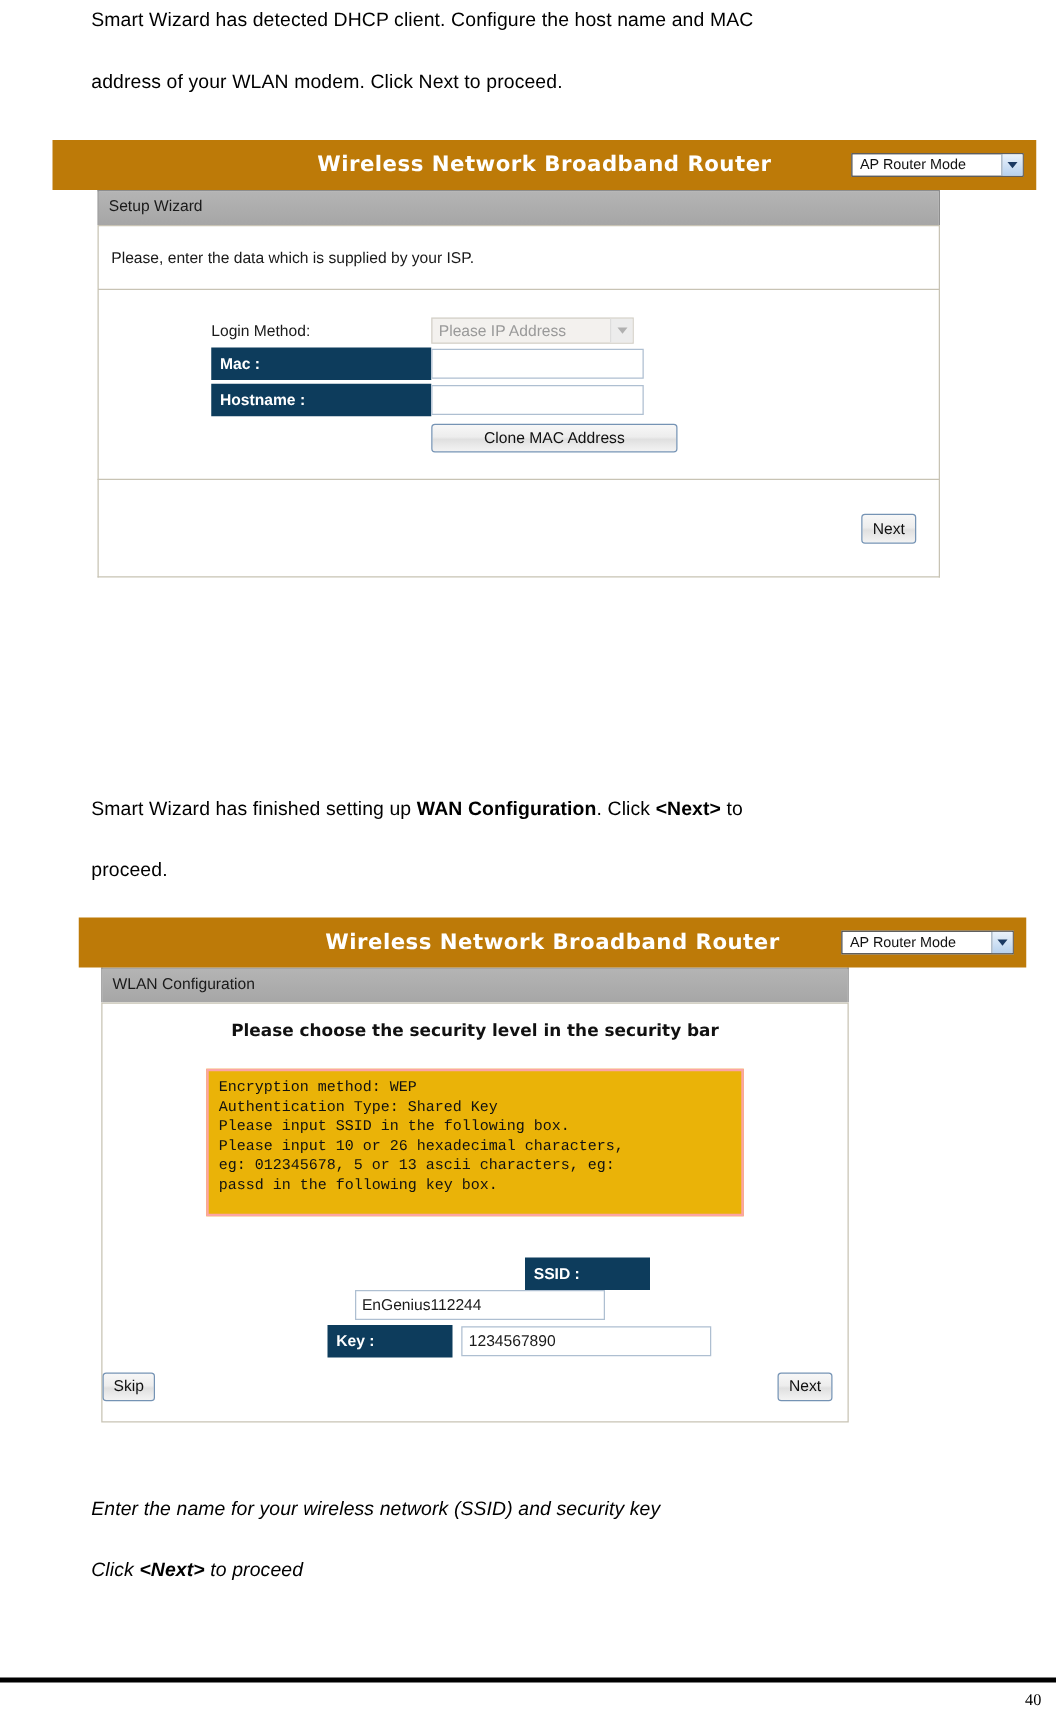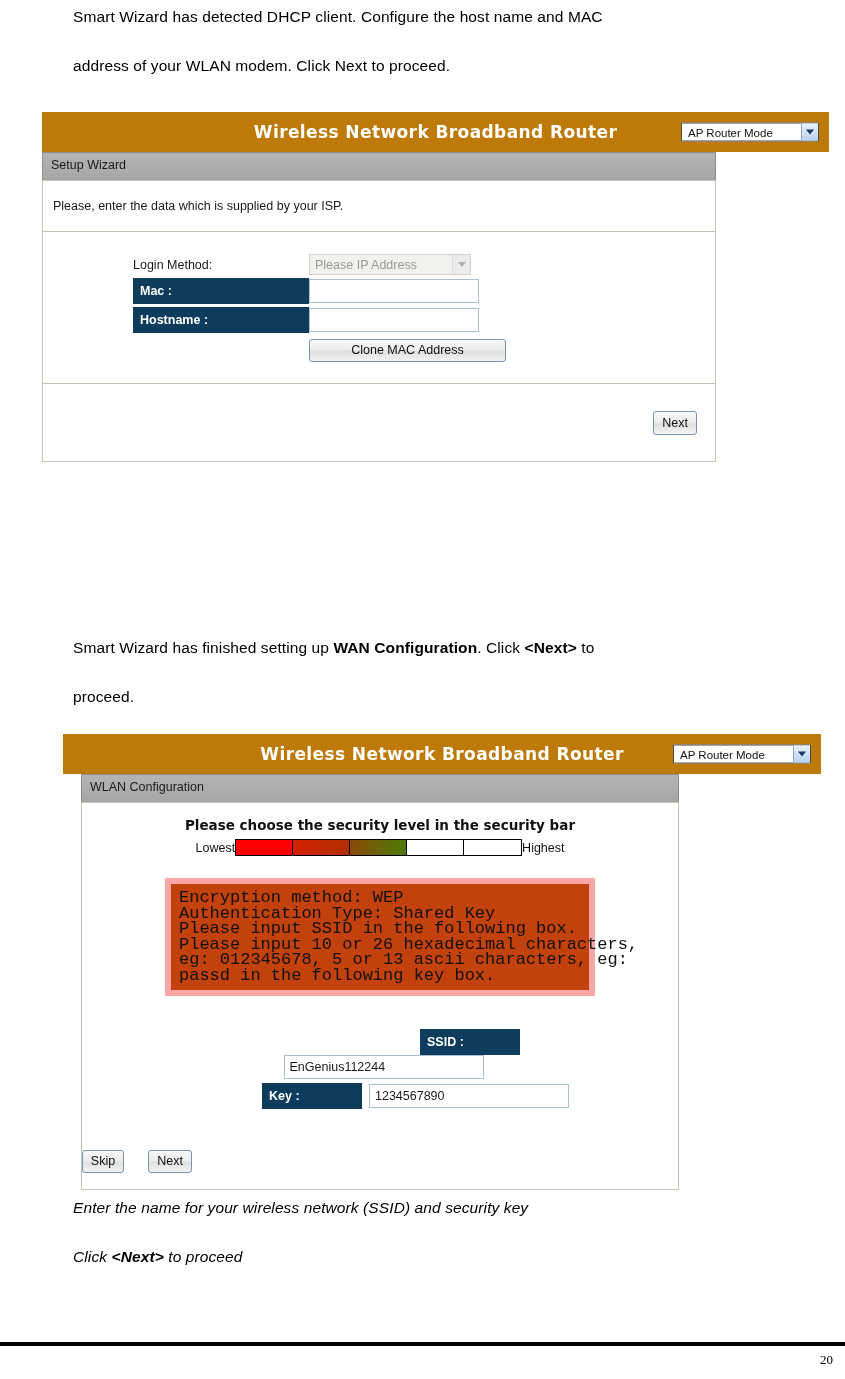--- a/index.html
+++ b/index.html
@@ -212,24 +212,24 @@
   }
   .sec-seg {
     width: 57px;
     border-right: 1px solid #000;
     box-sizing: border-box;
   }
   .sec-seg:last-child { border-right: none; }
 
   
   .info-box {
-    border: 6px solid #fca5a5;
-    background: #c2410c;
+    border: 2px solid #fca5a5;
+    background: #eab308;
     font-family: "Liberation Mono", monospace;
-    font-size: 17px;
+    font-size: 12px;
     line-height: 15.5px;
     color: #111;
     padding: 6px 8px 10px 8px;
     box-sizing: border-box;
     white-space: pre;
   }
 
   
   .footer-rule {
     position: absolute;
@@ -257,21 +257,21 @@
 <div class="router-panel" style="left:42px; top:112px; width:787px;">
 
   <div class="gold-bar">
     <span class="gold-title">Wireless Network Broadband Router</span>
     <div class="mode-select">
       <span class="mode-label">AP Router Mode</span>
       <span class="chev-btn"></span>
     </div>
   </div>
 
-  <div style="width:674px;">
+  <div style="width:674px;margin-left:36px;">
 
     <div class="section-title">Setup Wizard</div>
 
     <div class="panel-box">
       <div class="intro-line">Please, enter the data which is supplied by your ISP.</div>
     </div>
 
     <div class="panel-box">
       <div class="form-area">
 
@@ -324,31 +324,20 @@
   </div>
 
   <div style="width:598px; margin-left:18px;">
 
     <div class="section-title">WLAN Configuration</div>
 
     <div class="panel-box" style="padding-bottom:10px;">
 
       <div class="sec-heading">Please choose the security level in the security bar</div>
 
-      <div class="sec-bar-row">
-        <span>Lowest</span>
-        <span class="sec-bar">
-          <span class="sec-seg" style="background:#ff0000;"></span>
-          <span class="sec-seg" style="background:linear-gradient(90deg,#d42200,#b03000);"></span>
-          <span class="sec-seg" style="background:linear-gradient(90deg,#8a4a06,#4d7a09);"></span>
-          <span class="sec-seg" style="background:#ffffff;"></span>
-          <span class="sec-seg" style="background:#ffffff;"></span>
-        </span>
-        <span>Highest</span>
-      </div>
 
       <div class="info-box" style="margin:22px auto 0 auto; width:430px; height:118px;">Encryption method: WEP
 Authentication Type: Shared Key
 Please input SSID in the following box.
 Please input 10 or 26 hexadecimal characters,
 eg: 012345678, 5 or 13 ascii characters, eg:
 passd in the following key box.</div>
 
       <div style="margin-top:33px;">
 
@@ -357,28 +346,28 @@
           <div class="text-input" style="width:200px; margin-left:7px;">EnGenius112244</div>
         </div>
 
         <div class="form-row">
           <div class="row-label-dark" style="width:100px; margin-left:180px;">Key :</div>
           <div class="text-input" style="width:200px; margin-left:7px;">1234567890</div>
         </div>
 
       </div>
 
-      <div style="display:flex; justify-content:flex-start; gap:24px; margin:41px 12px 6px 0;">
+      <div style="display:flex; justify-content:space-between; gap:24px; margin:12px 12px 6px 0;">
         <div class="xp-btn" style="width:42px;height:23px;">Skip</div>
         <div class="xp-btn" style="width:44px;height:23px;">Next</div>
       </div>
 
     </div>
   </div>
 </div>
 
 <div class="doc-para" style="left:73px; top:1183px; width:762px;font-style:italic;">
   <div>Enter the name for your wireless network (SSID) and security key</div>
   <div><span>Click </span><b>&lt;Next&gt;</b><span> to proceed</span></div>
 </div>
 
 <div class="footer-rule" style="top:1342px;"></div>
-<div class="page-num" style="top:1352px;">20</div>
+<div class="page-num" style="top:1352px;">40</div>
 
 </body></html>

